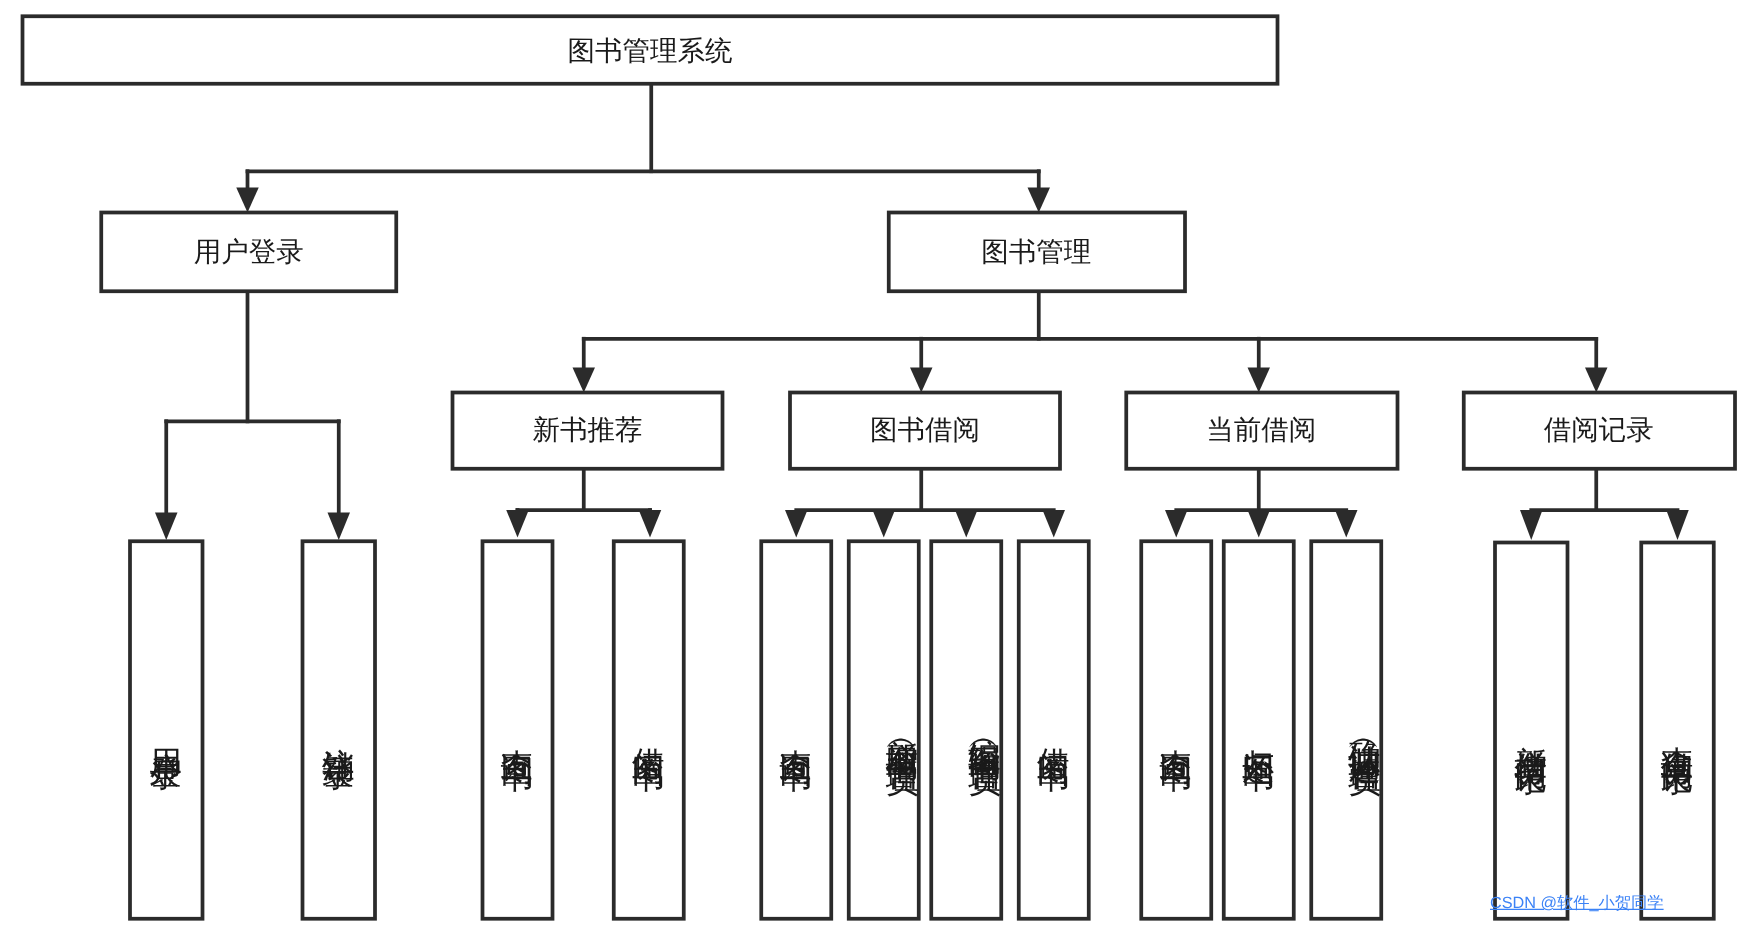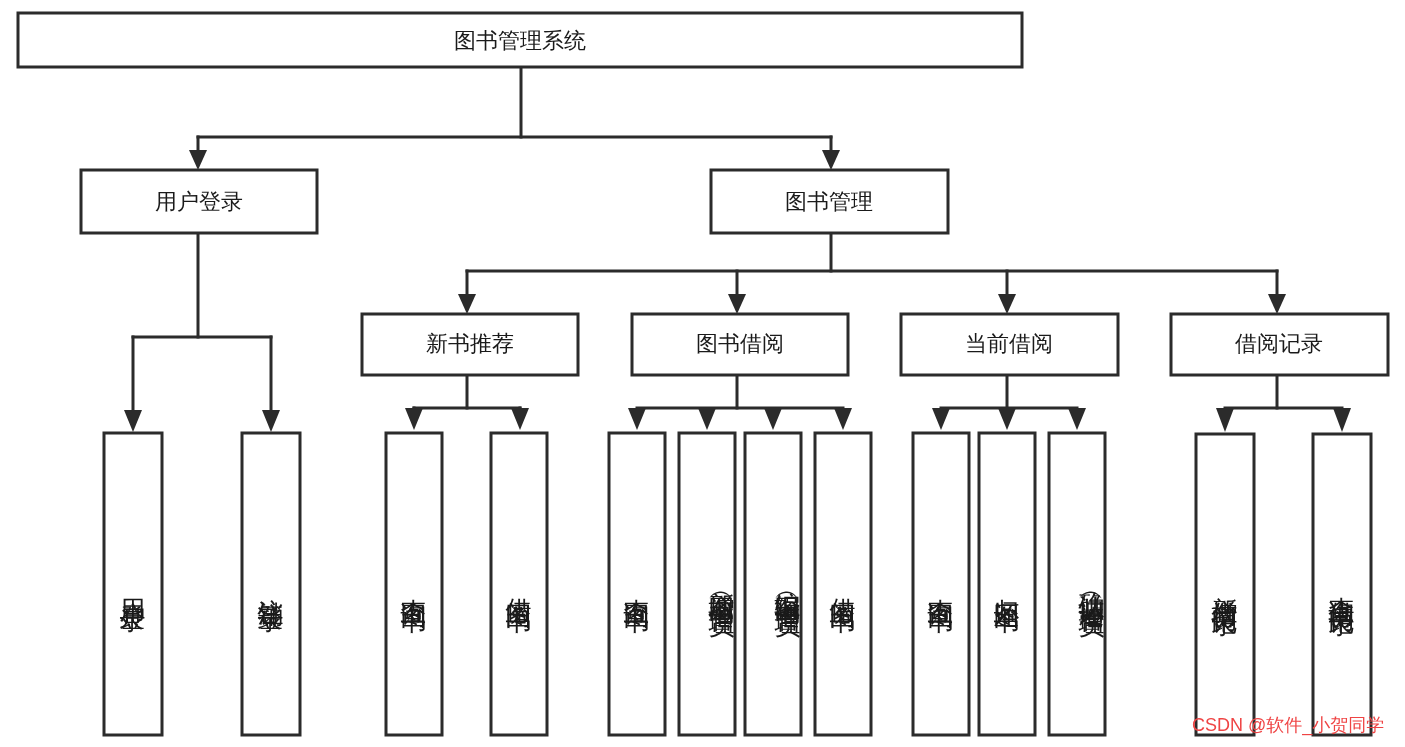--- a/index.html
+++ b/index.html
@@ -61,23 +61,24 @@
     display: flex;
     align-items: center;
     justify-content: center;
     text-align: center;
     white-space: nowrap;
     pointer-events: none;
   }
   .watermark {
     position: absolute;
     font-family: "Liberation Sans", "DejaVu Sans", sans-serif;
-    font-size: 18px;
-    color: #ef4444;
+    font-size: 13px;
+    color: #3b82f6;
     white-space: nowrap;
+    text-decoration: underline;
   }
 </style>
 </head>
 <body>
 
 <div id="diagram-root">
 
   <svg id="diagram-svg" viewBox="0 0 1405 747">
 
     <path class="connector" d="M521,67 L521,137"></path>

